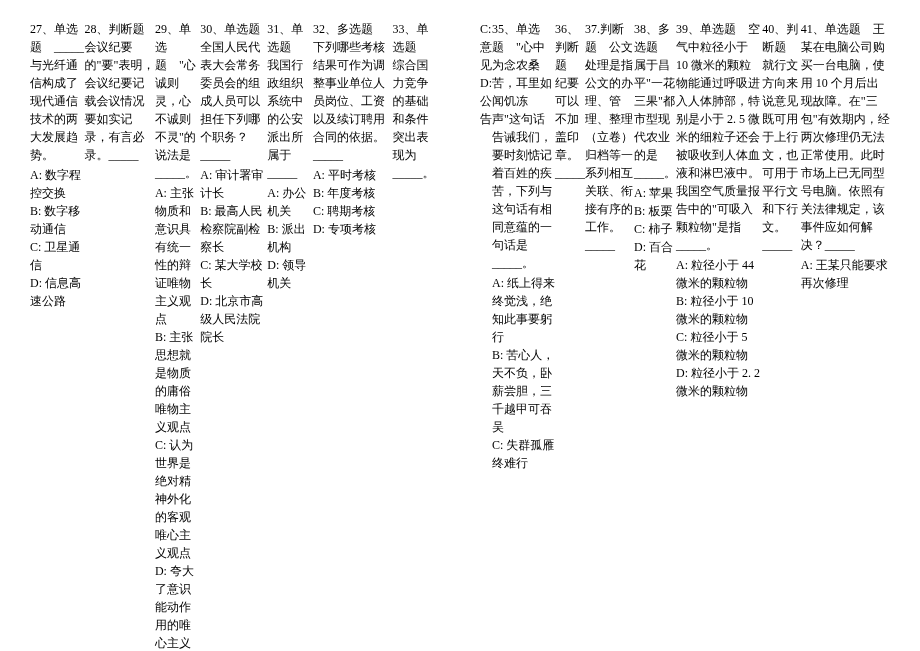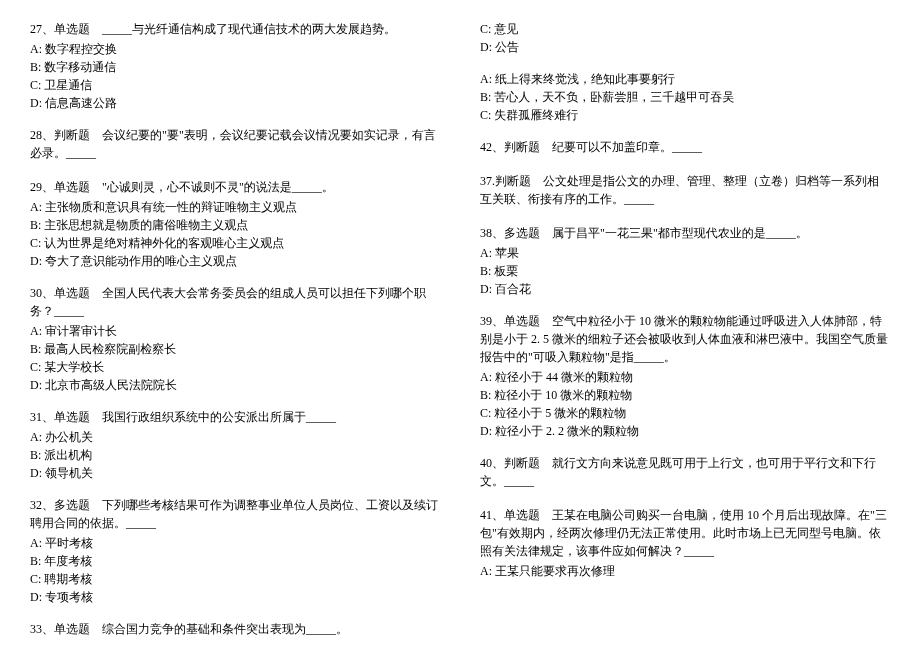--- a/index.html
+++ b/index.html
@@ -14,21 +14,21 @@
       width: 920px;
       height: 651px;
       padding: 20px 30px;
       display: flex;
       gap: 40px;
       color: #000;
     }
     .column {
       flex: 1;
       display: flex;
-      flex-direction: column;
+      flex-direction: row;
     }
     .question {
       margin-bottom: 14px;
       line-height: 1.5;
     }
     .question-text {
       margin-bottom: 2px;
     }
     .option {
       margin-left: 0;
@@ -90,37 +90,39 @@
 
 </div>
 
 <div class="column">
   <div class="question">
     <div class="option">C: 意见</div>
     <div class="option">D: 公告</div>
   </div>
 
   <div class="question">
+    <div class="question-text">35、单选题　"心中为念农桑苦，耳里如闻饥冻声"这句话告诫我们，要时刻惦记着百姓的疾苦，下列与这句话有相同意蕴的一句话是_____。</div>
     <div class="option">A: 纸上得来终觉浅，绝知此事要躬行</div>
     <div class="option">B: 苦心人，天不负，卧薪尝胆，三千越甲可吞吴</div>
     <div class="option">C: 失群孤雁终难行</div>
   </div>
 
   <div class="question">
-    <div class="question-text">42、判断题　纪要可以不加盖印章。_____</div>
+    <div class="question-text">36、判断题　纪要可以不加盖印章。_____</div>
   </div>
 
   <div class="question">
     <div class="question-text">37.判断题　公文处理是指公文的办理、管理、整理（立卷）归档等一系列相互关联、衔接有序的工作。_____</div>
   </div>
 
   <div class="question">
     <div class="question-text">38、多选题　属于昌平"一花三果"都市型现代农业的是_____。</div>
     <div class="option">A: 苹果</div>
     <div class="option">B: 板栗</div>
+    <div class="option">C: 柿子</div>
     <div class="option">D: 百合花</div>
   </div>
 
   <div class="question">
     <div class="question-text">39、单选题　空气中粒径小于 10 微米的颗粒物能通过呼吸进入人体肺部，特别是小于 2. 5 微米的细粒子还会被吸收到人体血液和淋巴液中。我国空气质量报告中的"可吸入颗粒物"是指_____。</div>
     <div class="option">A: 粒径小于 44 微米的颗粒物</div>
     <div class="option">B: 粒径小于 10 微米的颗粒物</div>
     <div class="option">C: 粒径小于 5 微米的颗粒物</div>
     <div class="option">D: 粒径小于 2. 2 微米的颗粒物</div>
   </div>

